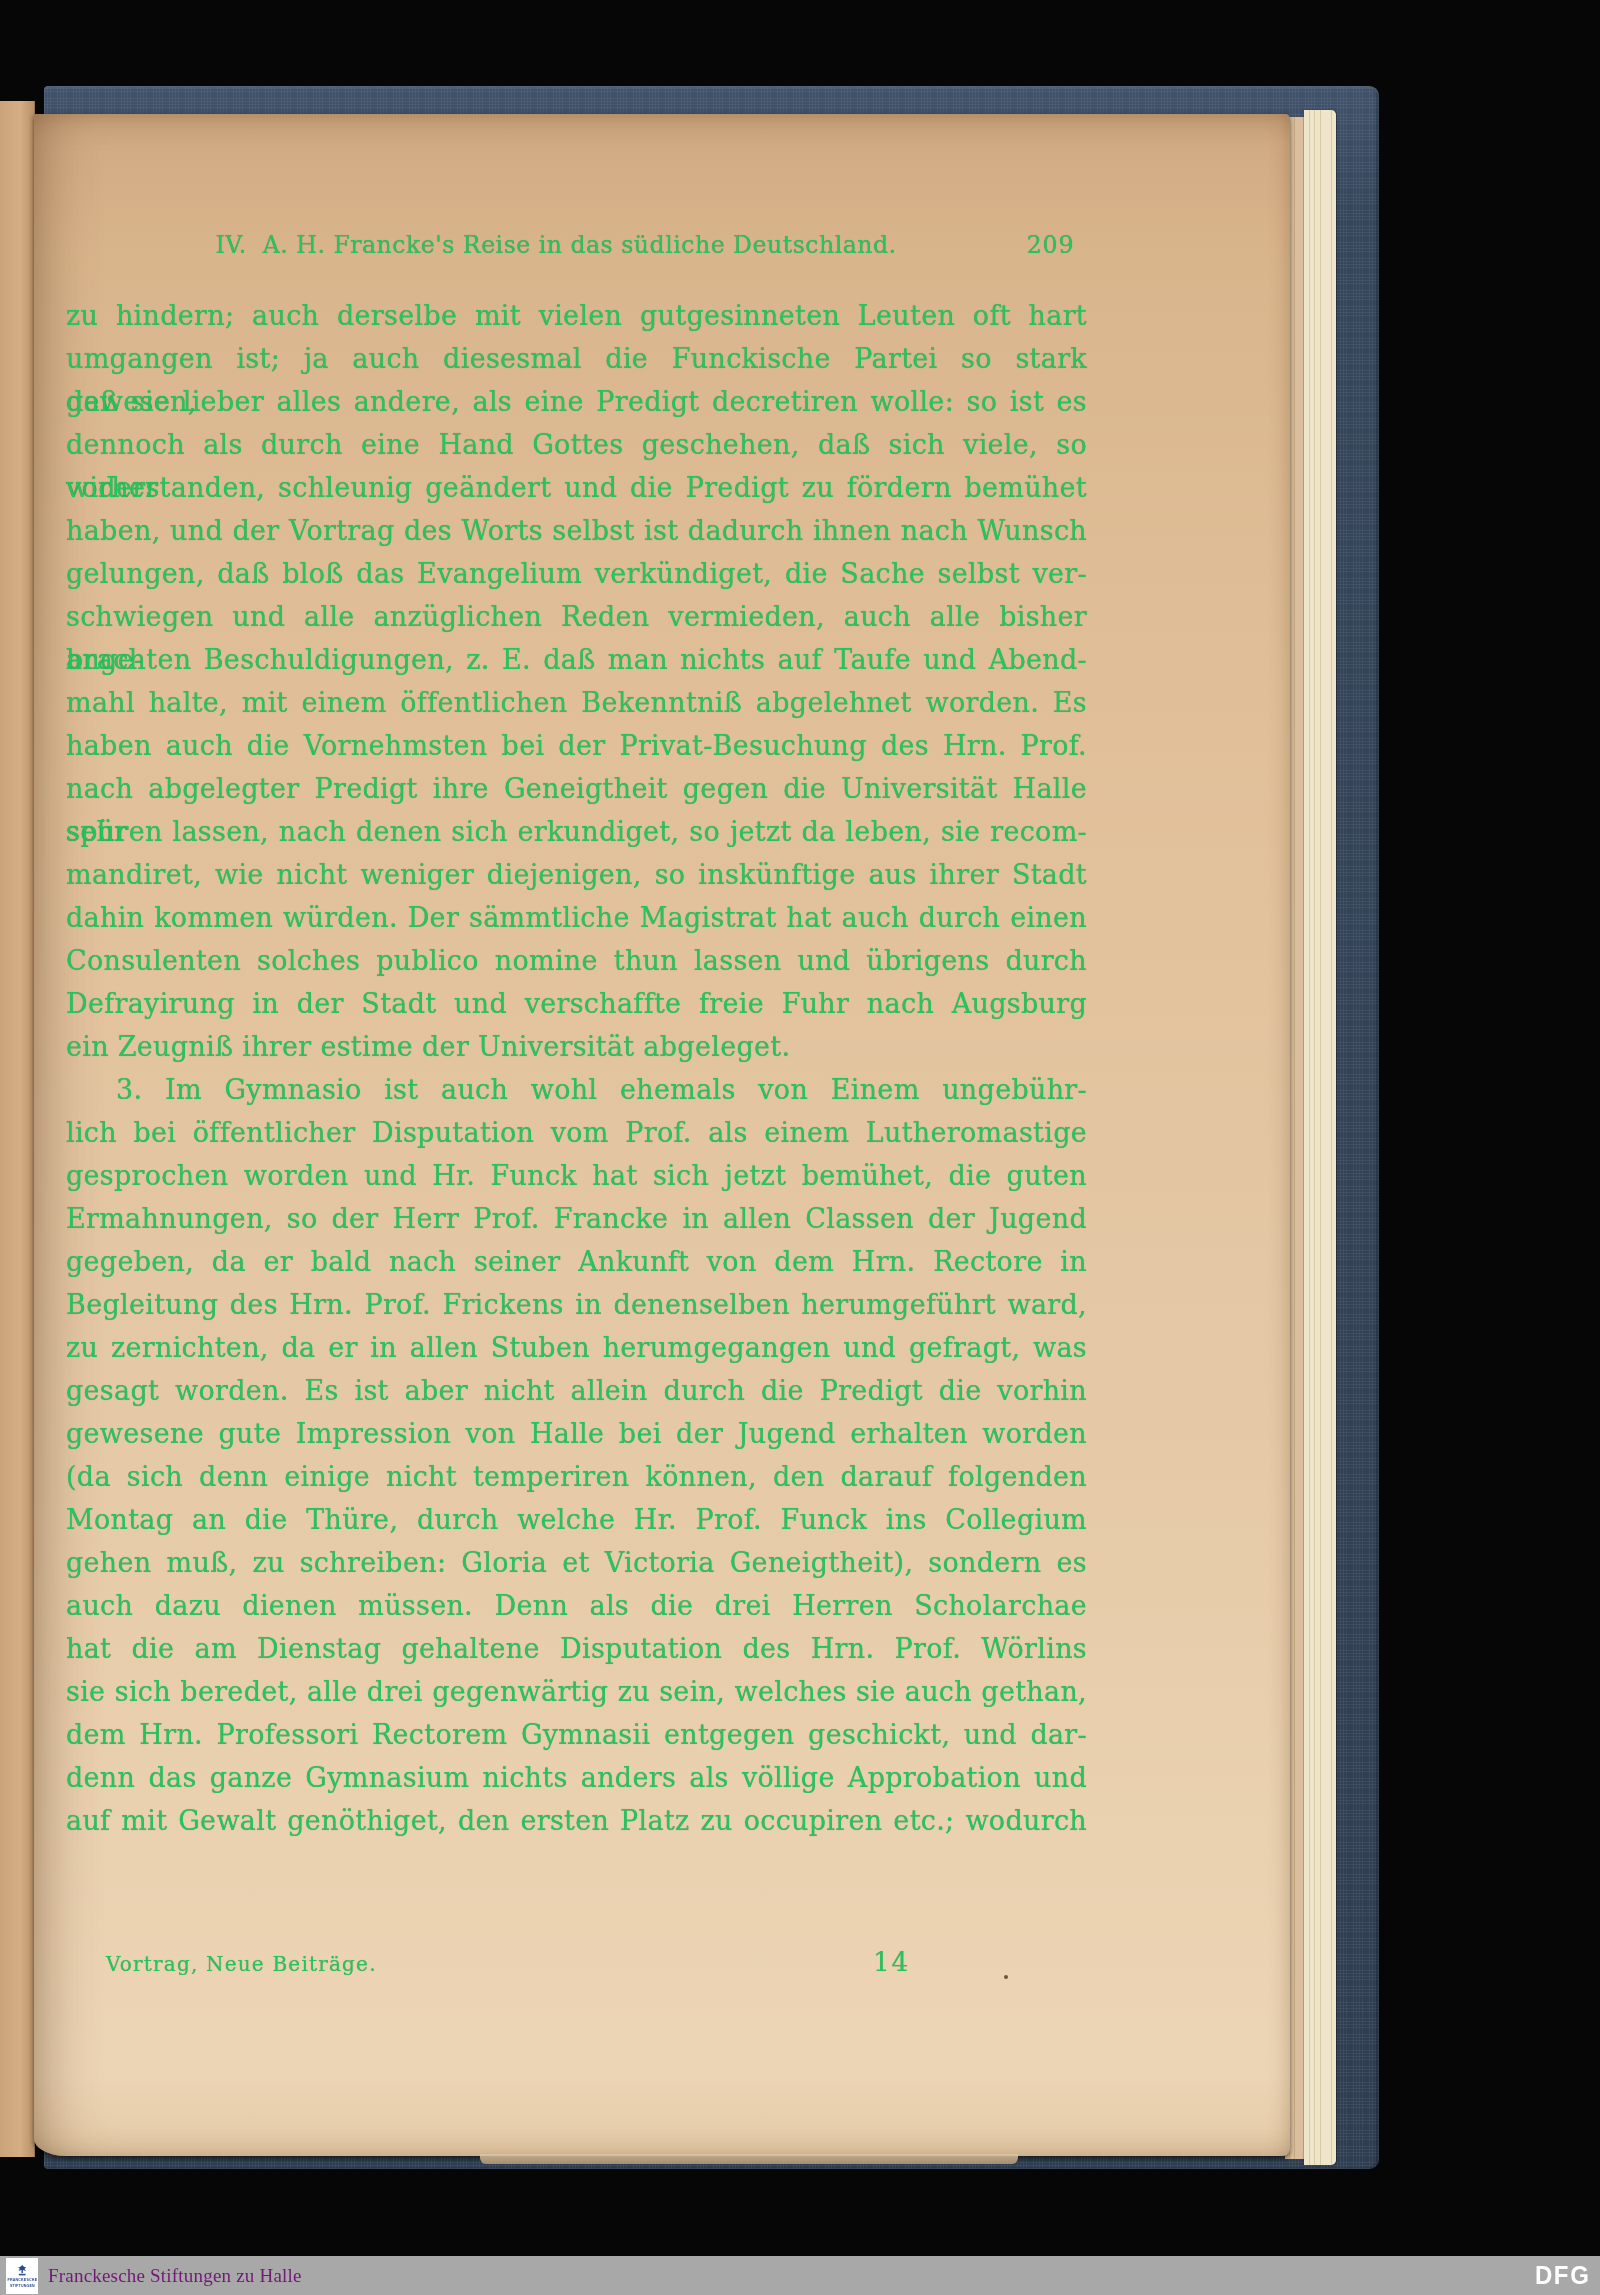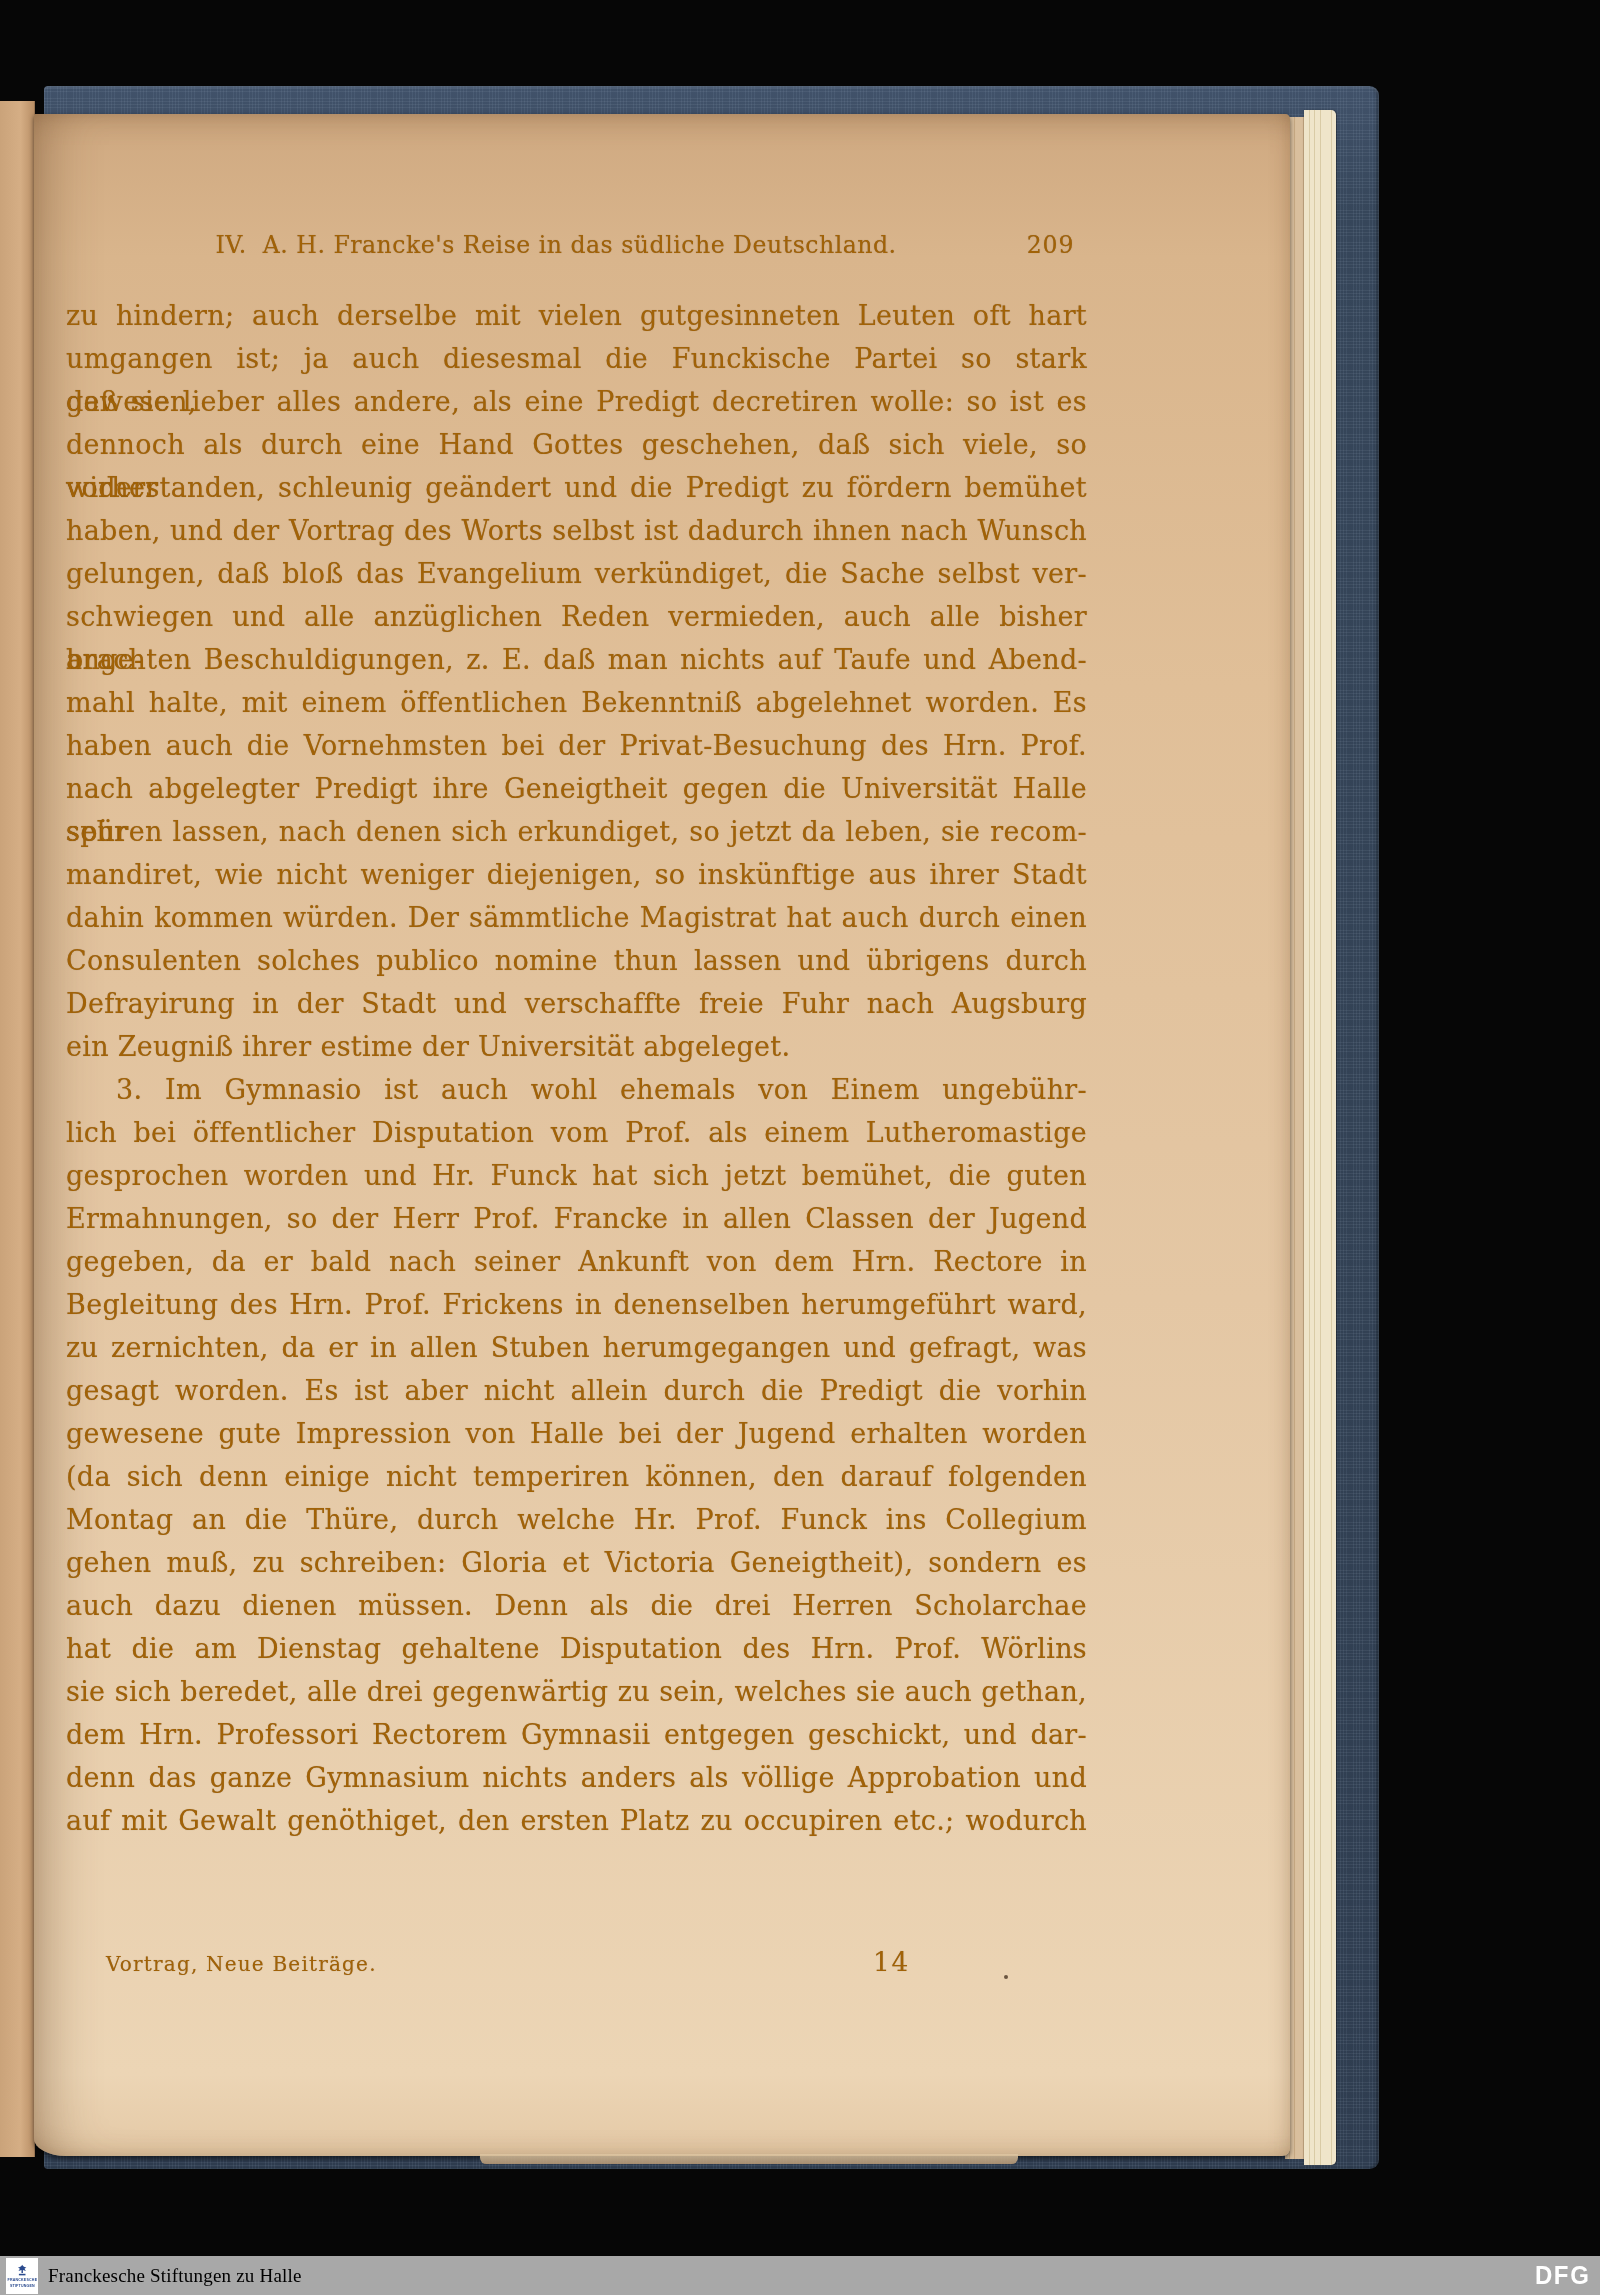--- a/index.html
+++ b/index.html
@@ -52,21 +52,21 @@
   }
   .under-edge{
     position:absolute;left:480px;top:2154px;width:538px;height:9.6px;
     background:linear-gradient(180deg,#dfc8a4,#b99974);
     border-radius:0 0 6.4px 6.4px;
     opacity:.85;
   }
   
   .text-layer{
     position:absolute;left:66px;top:0;width:1021px;height:2295px;
-    color:#a16207;
+    color:#22c55e;
   }
   .header-row{
     position:absolute;top:227px;left:0;width:100%;height:37px;
     font-size:23.6px;line-height:37px;white-space:nowrap;
     text-shadow:0 0 0.8px rgba(62,42,24,.45);
   }
   .header-center{
     position:absolute;left:50%;transform:translateX(-53%);
     letter-spacing:0.5px;
   }
@@ -112,21 +112,21 @@
     gap:0.8px;
   }
   .logo-box svg{display:block;}
   .logo-text{
     font-family:"Liberation Sans",sans-serif;
     font-size:3.6px;line-height:1.25;letter-spacing:0.2px;
     color:#2a4a8e;text-align:center;font-weight:bold;
   }
   .inst-label{
     position:absolute;left:48px;top:0;height:26px;line-height:39px;
-    color:#000000;font-size:19px;
+    color:#701a75;font-size:19px;
     font-family:"Liberation Serif",serif;
     letter-spacing:0.2px;
   }
   .dfg{
     position:absolute;right:9.6px;top:0;height:39px;line-height:39px;
     color:#ffffff;
     font-family:"Liberation Sans",sans-serif;
     font-weight:bold;font-size:24px;letter-spacing:1.6px;
     transform:scaleY(1.05);
   }

